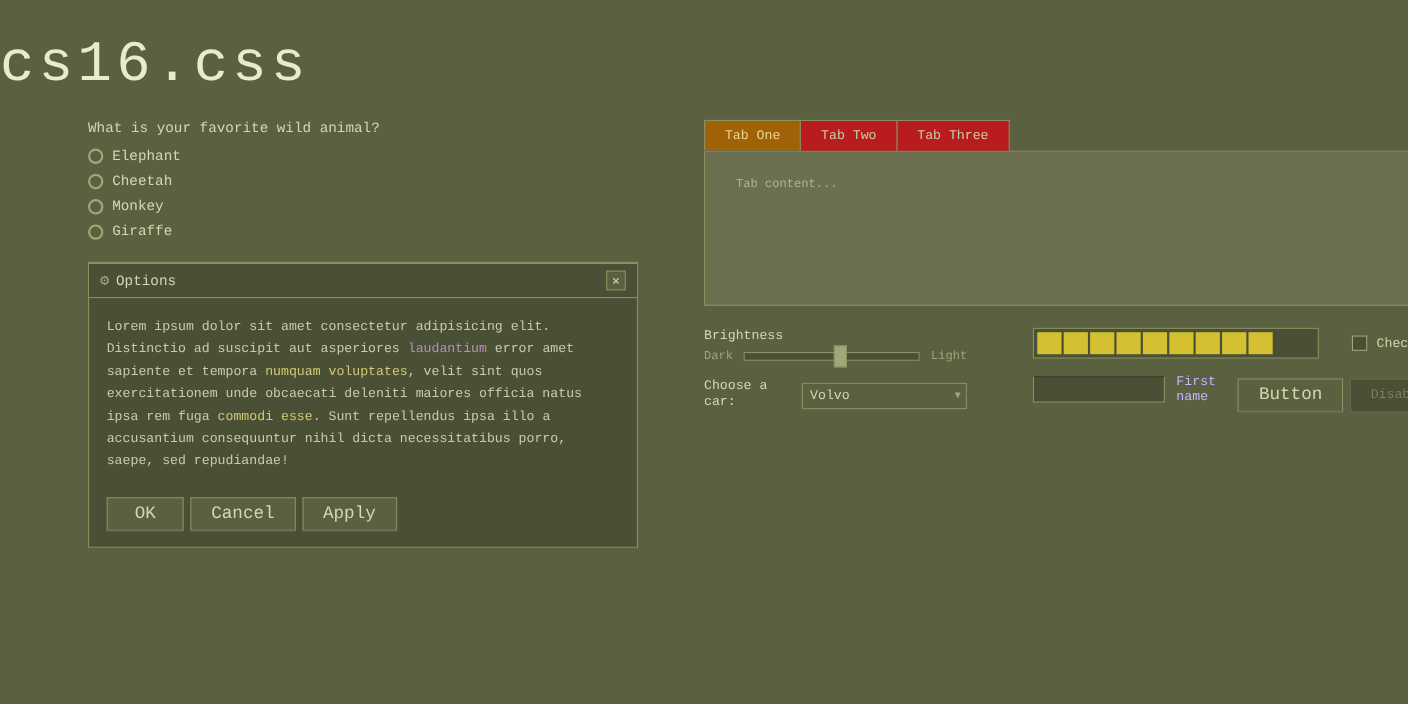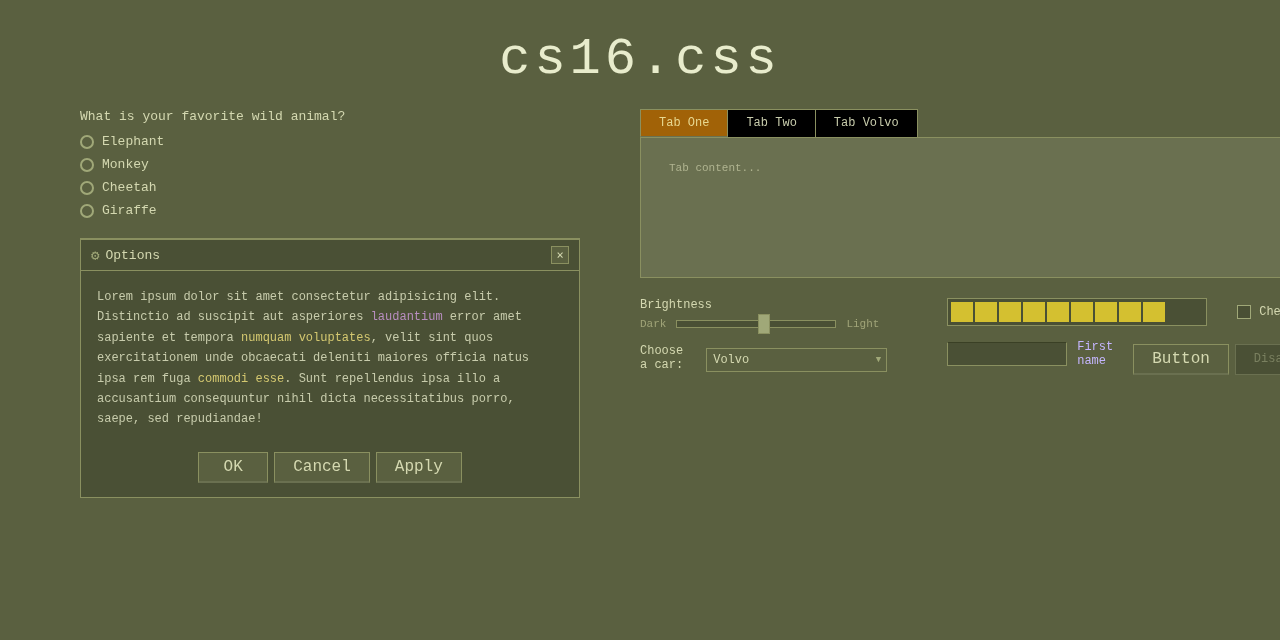--- a/index.html
+++ b/index.html
@@ -8,21 +8,21 @@
       background-color: #5a6040;
       font-family: 'Courier New', Courier, monospace;
       color: #d4d8b0;
       min-height: 640px;
       width: 1280px;
       overflow: hidden;
     }
 
     
     .header {
-      text-align: center;
+      text-align: left;
       padding: 30px 0 20px 0;
     }
     .header h1 {
       font-size: 52px;
       font-weight: normal;
       color: #e8eccc;
       letter-spacing: 4px;
       font-family: 'Courier New', monospace;
     }
 
@@ -113,21 +113,21 @@
       line-height: 1.7;
     }
     .dialog-body p span.purple {
       color: #b88ec0;
     }
     .dialog-body p span.yellow {
       color: #d4c870;
     }
     .dialog-footer {
       display: flex;
-      justify-content: center;
+      justify-content: flex-start;
       gap: 6px;
       padding: 10px 16px 14px 16px;
     }
     .cs16-btn {
       background: #5a6040;
       border: 1px solid #8a9060;
       border-bottom: 2px solid #6a7050;
       color: #d4d8b0;
       font-family: 'Courier New', monospace;
       font-size: 16px;
@@ -152,21 +152,21 @@
     .tab-list {
       display: flex;
       border-bottom: 1px solid #8a9060;
     }
     .tab-item {
       padding: 6px 18px;
       font-size: 12px;
       cursor: pointer;
       border: 1px solid #8a9060;
       border-bottom: none;
-      background: #000000;
+      background: #b91c1c;
       color: #c8ccac;
       margin-right: -1px;
     }
     .tab-item.active {
       background: #a16207;
       color: #e8d890;
       border-bottom: 1px solid #6a7050;
       position: relative;
       z-index: 1;
     }
@@ -236,21 +236,21 @@
       font-size: 12px;
       color: #d4d8b0;
     }
     .cs16-select {
       background: #5a6040;
       border: 1px solid #8a9060;
       color: #d4d8b0;
       font-family: 'Courier New', monospace;
       font-size: 12px;
       padding: 4px 6px;
-      width: 181px;
+      width: 150px;
       appearance: none;
       -webkit-appearance: none;
       cursor: pointer;
       position: relative;
     }
     .select-wrapper {
       position: relative;
       display: inline-block;
     }
     .select-wrapper::after {
@@ -352,25 +352,25 @@
 
   <div class="left-col">
     <div class="radio-group">
       <label class="group-label">What is your favorite wild animal?</label>
       <div class="radio-item">
         <input type="radio" name="animal" style="">
         <span>Elephant</span>
       </div>
       <div class="radio-item">
         <input type="radio" name="animal" style="">
-        <span>Monkey</span>
+        <span>Cheetah</span>
       </div>
       <div class="radio-item">
         <input type="radio" name="animal" style="">
-        <span>Cheetah</span>
+        <span>Monkey</span>
       </div>
       <div class="radio-item">
         <input type="radio" name="animal" style="">
         <span>Giraffe</span>
       </div>
     </div>
 
     <div class="dialog">
       <div class="dialog-titlebar">
         <div class="dialog-title">
@@ -396,21 +396,21 @@
 
     <div class="tabs-container">
       <div class="tab-list">
         <div class="tab-item active">
           <span>Tab One</span>
         </div>
         <div class="tab-item">
           <span>Tab Two</span>
         </div>
         <div class="tab-item">
-          <span>Tab Volvo</span>
+          <span>Tab Three</span>
         </div>
       </div>
       <div class="tab-content">
         <p>Tab content...</p>
       </div>
     </div>
 
     <div style="display: flex; gap: 60px; margin-top: 16px; align-items: flex-start;">
 
       <div>

